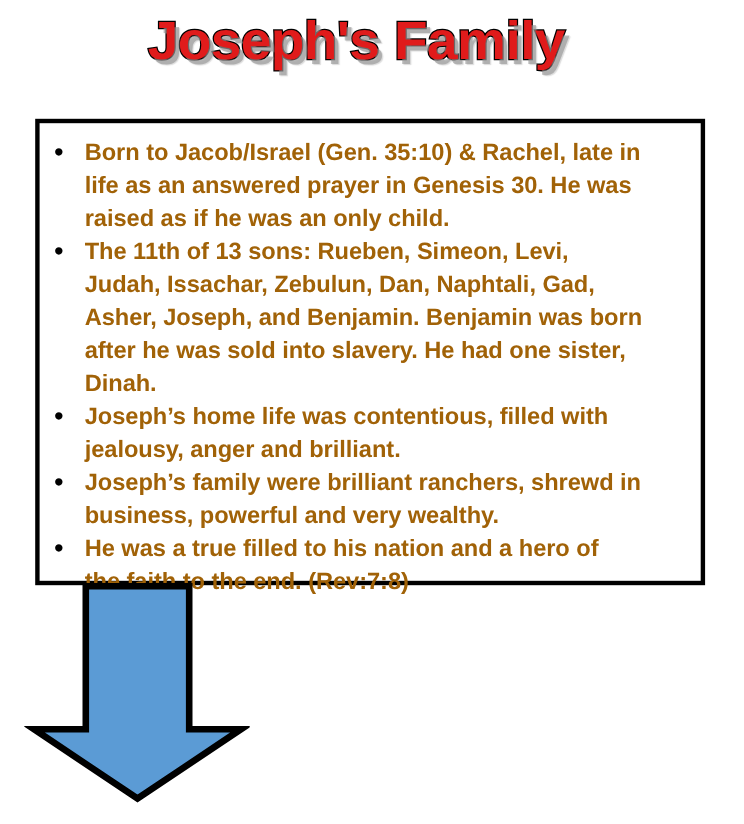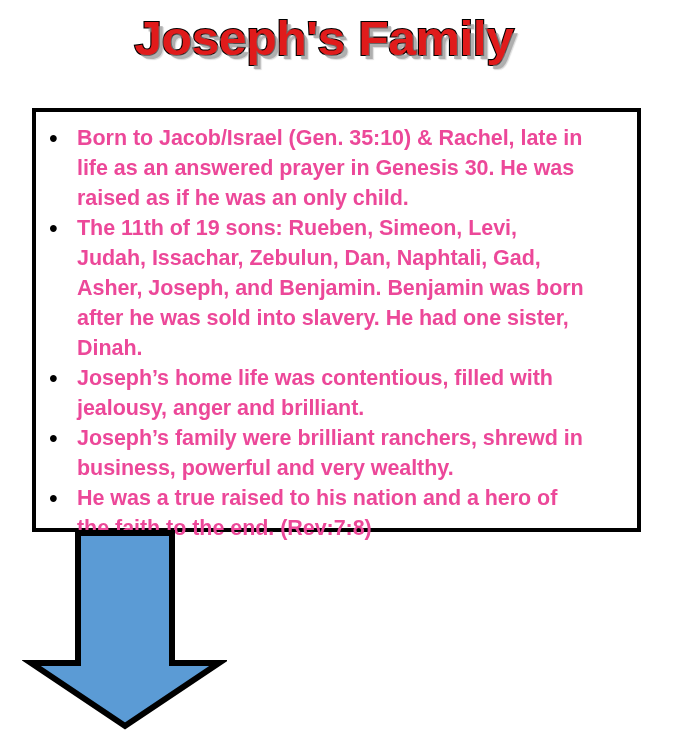--- a/index.html
+++ b/index.html
@@ -71,21 +71,21 @@
     font-size: 25px;
     line-height: 30px;
     color: #000;
   }
   .bullet-text {
     flex: 1 1 auto;
     font-family: "Liberation Sans", sans-serif;
     font-weight: bold;
     font-size: 21.5px;
     line-height: 30px;
-    color: #ec4899;
+    color: #a16207;
     letter-spacing: -0.05px;
     white-space: pre-line;
   }
 
   
   #down-arrow {
     position: absolute;
     left: 22px;
     top: 530px;
     width: 205px;
@@ -104,42 +104,42 @@
 
     <div class="bullet-row">
       <span class="bullet-marker">•</span>
       <span class="bullet-text">Born to Jacob/Israel (Gen. 35:10) &amp; Rachel, late in
 life as an answered prayer in Genesis 30.  He was
 raised as if he was an only child.</span>
     </div>
 
     <div class="bullet-row">
       <span class="bullet-marker">•</span>
-      <span class="bullet-text">The 11th of 19 sons: Rueben, Simeon, Levi,
+      <span class="bullet-text">The 11th of 13 sons: Rueben, Simeon, Levi,
 Judah, Issachar, Zebulun, Dan, Naphtali, Gad,
 Asher, Joseph, and Benjamin.  Benjamin was born
 after he was sold into slavery.  He had one sister,
 Dinah.</span>
     </div>
 
     <div class="bullet-row">
       <span class="bullet-marker">•</span>
       <span class="bullet-text">Joseph’s home life was contentious, filled with
 jealousy, anger and brilliant.</span>
     </div>
 
     <div class="bullet-row">
       <span class="bullet-marker">•</span>
       <span class="bullet-text">Joseph’s family were brilliant ranchers, shrewd in
 business, powerful and very wealthy.</span>
     </div>
 
     <div class="bullet-row">
       <span class="bullet-marker">•</span>
-      <span class="bullet-text">He was a true raised to his nation and a hero of
+      <span class="bullet-text">He was a true filled to his nation and a hero of
 the faith to the end.  (Rev:7:8)</span>
     </div>
 
   </div>
 </div>
 
 <svg id="down-arrow" viewBox="0 0 205 205">
   <polygon id="arrow-shape" points="56,3 150,3 150,133 197,133 103,196 9,133 56,133" fill="#5B9BD5" stroke="#000000" stroke-width="6" stroke-linejoin="miter"></polygon>
 </svg>
 

